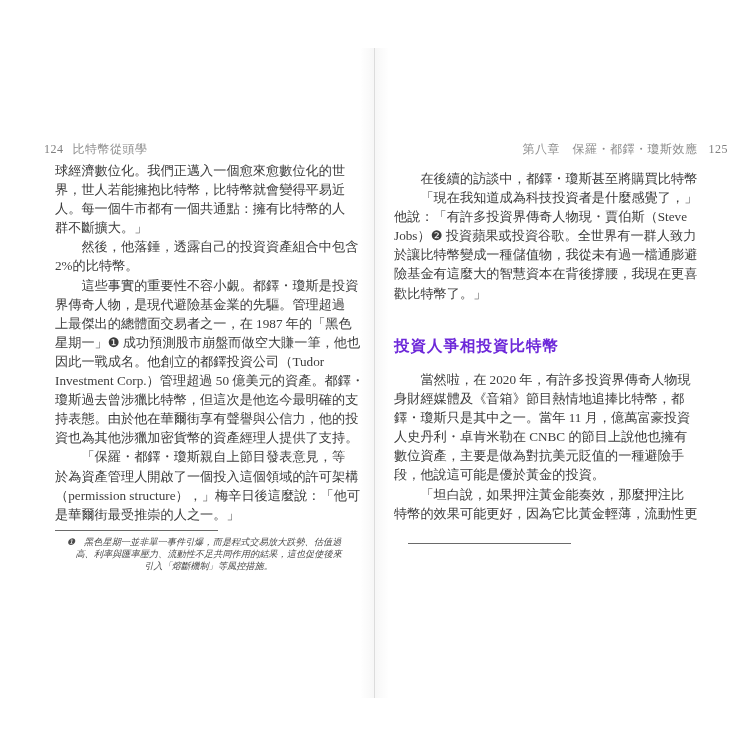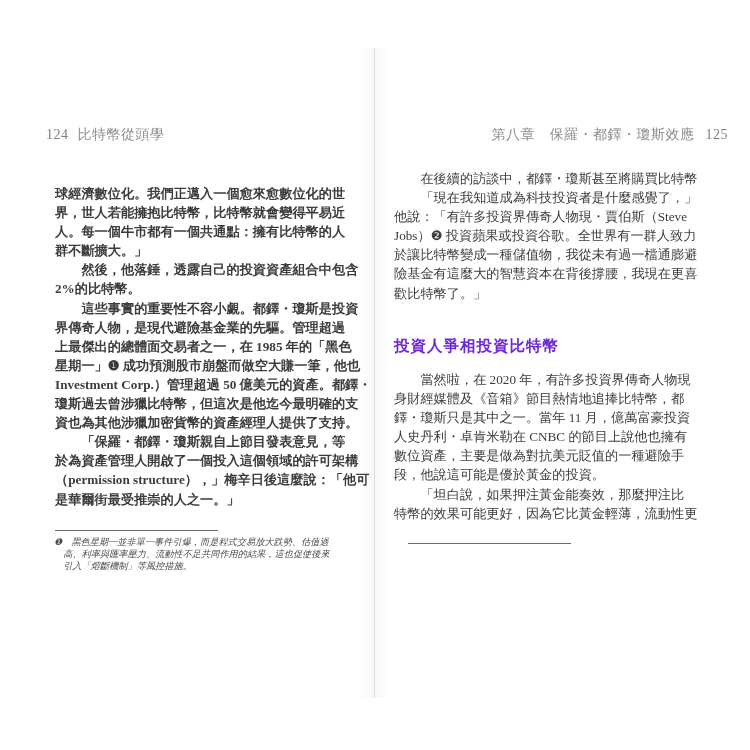--- a/index.html
+++ b/index.html
@@ -1,37 +1,37 @@
 <!DOCTYPE html>
 <html><head>
 <meta charset="utf-8">
 <style>
   html,body{margin:0;padding:0;background:#ffffff;}
   .spread{position:relative;width:750px;height:750px;background:#ffffff;overflow:hidden;
           font-family:"Liberation Serif","DejaVu Serif",serif;}
   .gutter{position:absolute;left:374px;top:48px;width:1px;height:650px;background:#dcdcdc;}
   .gutter-shade{position:absolute;left:360px;top:48px;width:29px;height:650px;
     background:linear-gradient(90deg,rgba(0,0,0,0) 0%,rgba(0,0,0,0.035) 50%,rgba(0,0,0,0) 100%);}
-  .running-head{position:absolute;top:110px;font-size:14px;color:#8d8d8d;letter-spacing:.5px;white-space:pre;}
+  .running-head{position:absolute;top:126px;font-size:12px;color:#8d8d8d;letter-spacing:.5px;white-space:pre;}
   .rh-left{left:30px;}
   .rh-right{right:22px;text-align:left;}
   .rh-folio{color:#7f7f7f;}
   .rh-left .rh-folio{margin-right:9px;}
   .rh-right .rh-folio{margin-left:11px;}
   .body-col{position:absolute;width:308px;}
-  .col-left{left:55px;top:184px;font-weight:bold;}
+  .col-left{left:55px;top:161px;}
   .col-right-1{left:394px;top:169px;}
   .col-right-2{left:394px;top:370px;}
   .line{font-size:13.2px;line-height:19.1px;color:#3c3c3c;white-space:pre;}
   .section-heading{position:absolute;left:394px;top:336px;font-family:"Liberation Sans","DejaVu Sans",sans-serif;
     font-weight:bold;font-size:15.5px;color:#6d28d9;letter-spacing:1px;white-space:pre;}
   .fn-rule{position:absolute;height:1px;background:#6a6a6a;}
   .fn-rule-left{left:55px;top:530px;width:163px;}
   .fn-rule-right{left:408px;top:543px;width:163px;}
-  .footnote{position:absolute;width:300px;font-style:italic;}
+  .footnote{position:absolute;width:300px;font-style:italic;text-align:center;}
   .fn-left{left:54px;top:536px;}
   .fn-right{left:408px;top:551px;width:296px;}
   .footnote .line{font-size:9.2px;line-height:12.2px;color:#4a4a4a;}
 </style>
 </head>
 <body>
 
 <div class="spread">
 
   <div class="gutter-shade"></div>
@@ -47,24 +47,26 @@
 
   <div class="body-col col-left">
       <div class="line">球經濟數位化。我們正邁入一個愈來愈數位化的世</div>
       <div class="line">界，世人若能擁抱比特幣，比特幣就會變得平易近</div>
       <div class="line">人。每一個牛市都有一個共通點：擁有比特幣的人</div>
       <div class="line">群不斷擴大。」</div>
       <div class="line">　　然後，他落錘，透露自己的投資資產組合中包含</div>
       <div class="line">2%的比特幣。</div>
       <div class="line">　　這些事實的重要性不容小覷。都鐸・瓊斯是投資</div>
       <div class="line">界傳奇人物，是現代避險基金業的先驅。管理超過</div>
-      <div class="line">上最傑出的總體面交易者之一，在 1985 年的「黑色</div>
+      <div class="line">上最傑出的總體面交易者之一，在 1987 年的「黑色</div>
       <div class="line">星期一」❶ 成功預測股市崩盤而做空大賺一筆，他也</div>
+      <div class="line">因此一戰成名。他創立的都鐸投資公司（Tudor</div>
       <div class="line">Investment Corp.）管理超過 50 億美元的資產。都鐸・</div>
       <div class="line">瓊斯過去曾涉獵比特幣，但這次是他迄今最明確的支</div>
+      <div class="line">持表態。由於他在華爾街享有聲譽與公信力，他的投</div>
       <div class="line">資也為其他涉獵加密貨幣的資產經理人提供了支持。</div>
       <div class="line">　　「保羅・都鐸・瓊斯親自上節目發表意見，等</div>
       <div class="line">於為資產管理人開啟了一個投入這個領域的許可架構</div>
       <div class="line">（permission structure），」梅辛日後這麼說：「他可</div>
       <div class="line">是華爾街最受推崇的人之一。」</div>
     </div>
 
   <div class="fn-rule fn-rule-left"></div>
   <div class="footnote fn-left">
       <div class="line">❶　黑色星期一並非單一事件引爆，而是程式交易放大跌勢、估值過</div>

